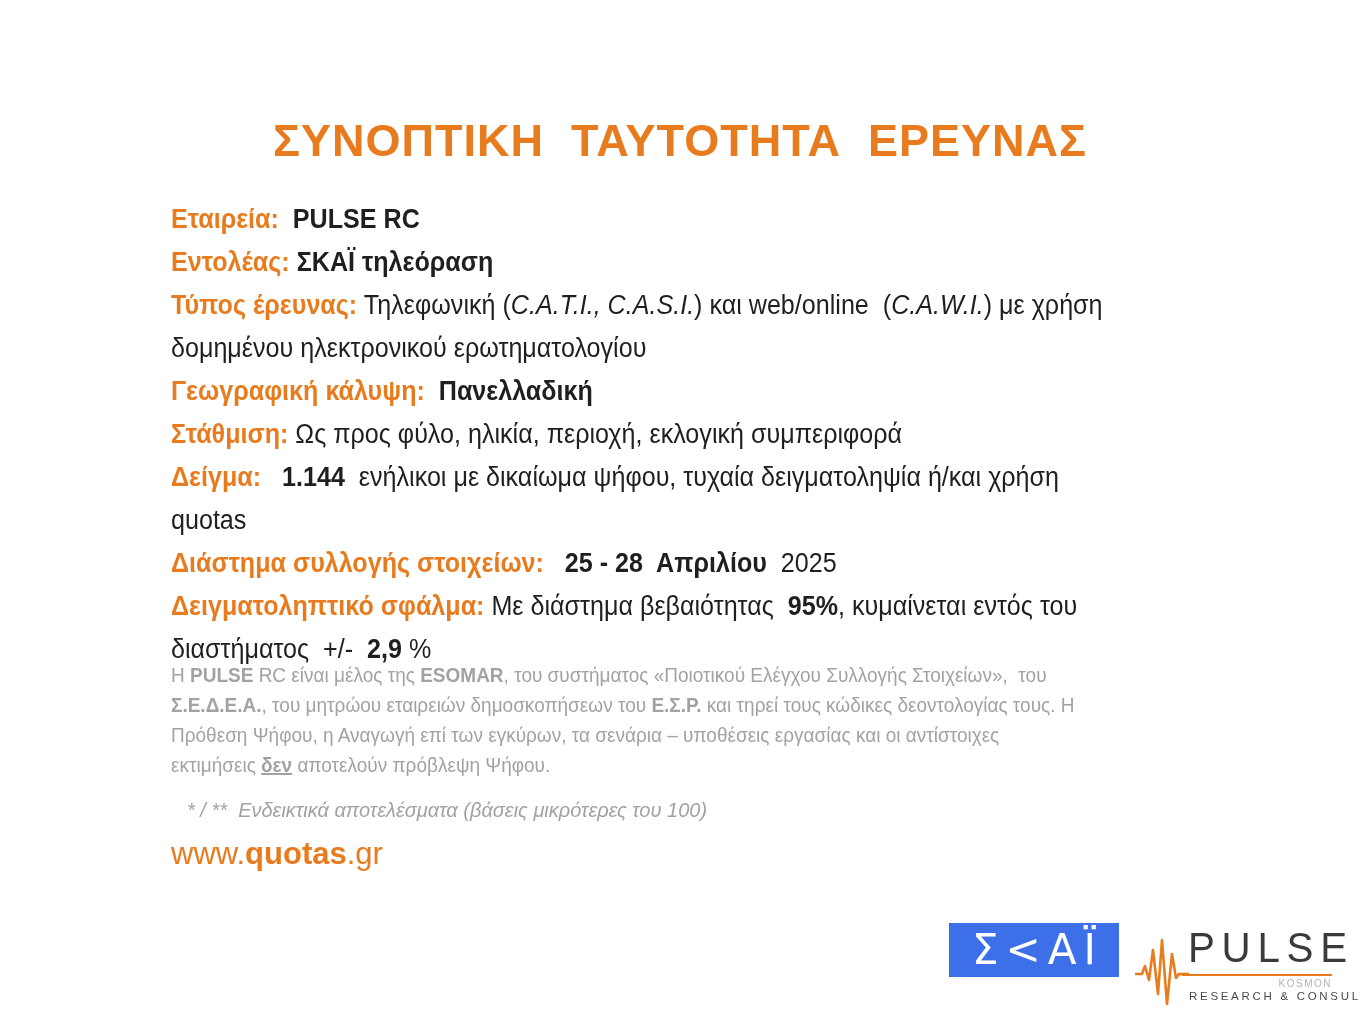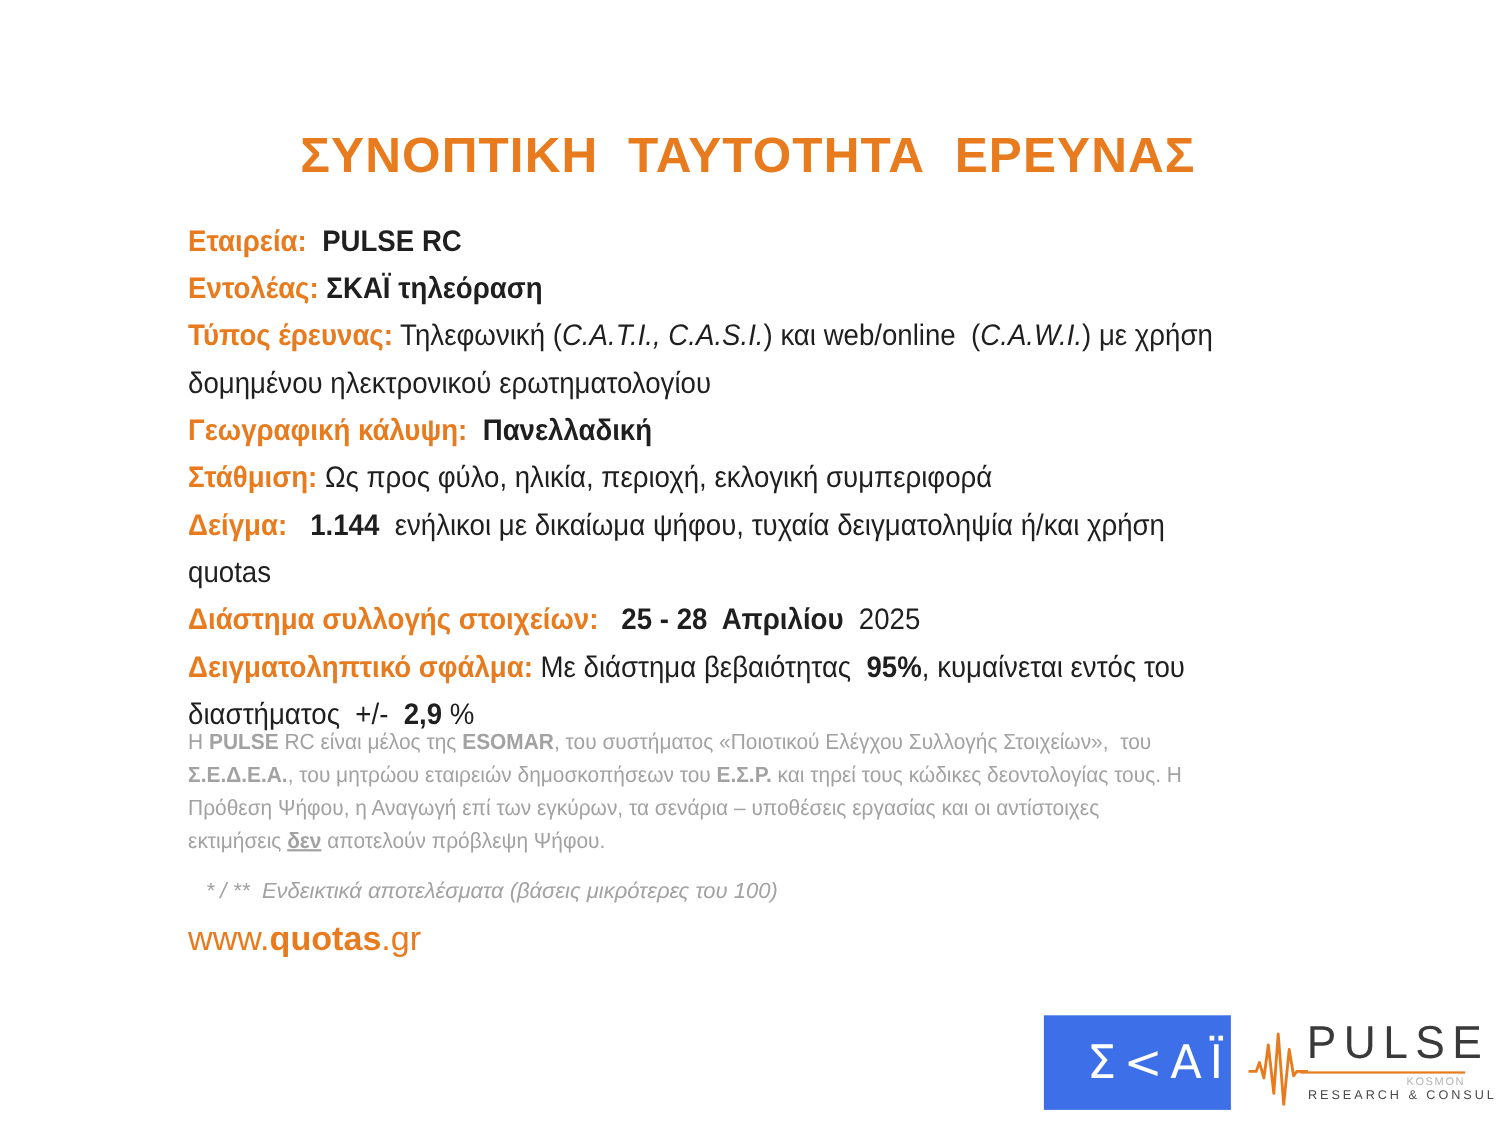--- a/index.html
+++ b/index.html
@@ -45,22 +45,22 @@
 
   
   .website{
     position:absolute;left:171px;top:836px;
     font-size:31px;color:#e87b1e;white-space:pre;
   }
   .website .w-bold{font-weight:700;}
 
   
   .skai-logo{
-    position:absolute;left:949px;top:923px;width:170px;height:86px;
-    background:#3d6fe8;display:flex;align-items:center;justify-content:flex-end;
+    position:absolute;left:949px;top:923px;width:170px;height:54px;
+    background:#3d6fe8;display:flex;align-items:center;justify-content:center;
   }
   .skai-text{
     color:#ffffff;font-family:"DejaVu Sans", sans-serif;
     font-size:42px;font-weight:500;letter-spacing:7px;
     padding-left:7px;line-height:1;
   }
 
   
   .pulse-logo{position:absolute;left:1135px;top:926px;width:197px;height:86px;}
   .pulse-wave{position:absolute;left:0;top:11px;}

